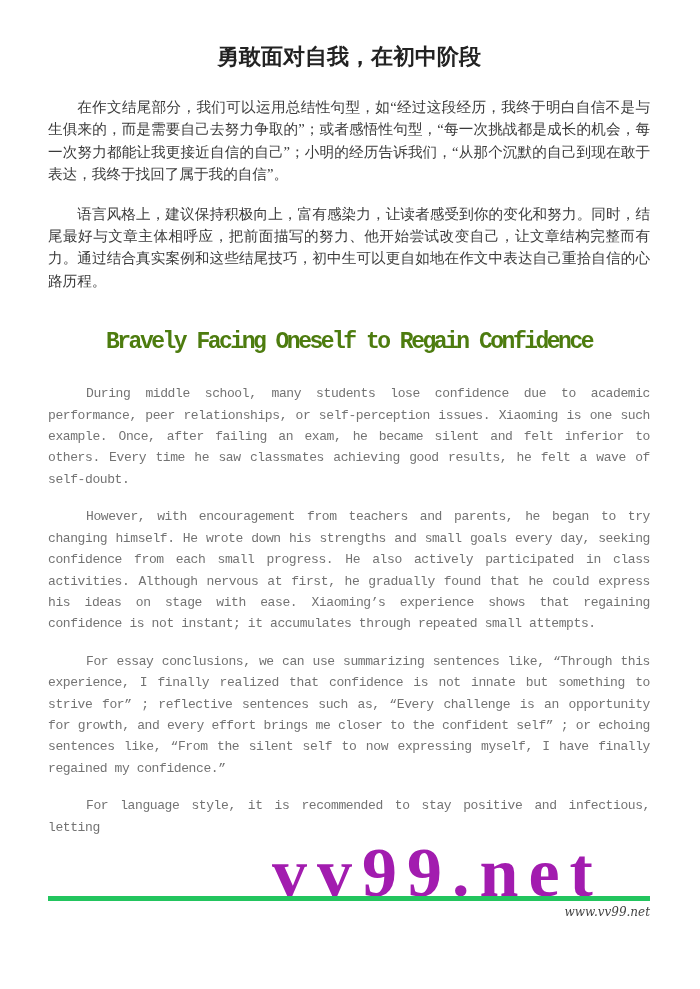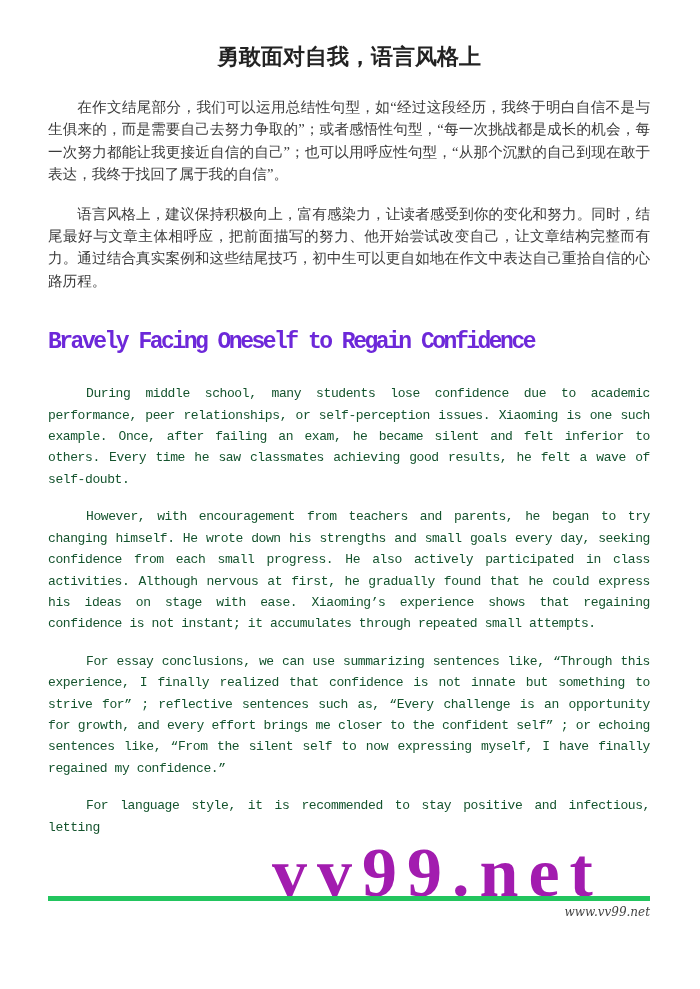--- a/index.html
+++ b/index.html
@@ -41,37 +41,37 @@
   p.cn {
     margin: 0 0 17px 0;
     font-size: 14.6px;
     line-height: 22.4px;
     text-align: justify;
     text-indent: 2em;
     color: #3a3a3a;
   }
   .en-title {
     margin: 36px 0 27px 0;
-    text-align: left;
+    text-align: center;
     font-family: "Liberation Mono", "DejaVu Sans Mono", monospace;
     font-size: 23px;
     letter-spacing: -2.5px;
     font-weight: bold;
-    color: #6d28d9;
+    color: #4d7c0f;
     line-height: 28px;
   }
   p.en {
     margin: 0 0 16px 0;
     font-family: "Liberation Mono", "DejaVu Sans Mono", monospace;
     font-size: 13px;
     line-height: 21.4px;
     letter-spacing: -0.4px;
     text-align: justify;
     text-indent: 38px;
-    color: #14532d;
+    color: #737373;
   }
   .footer {
     position: absolute;
     left: 48px;
     top: 896px;
     width: 602px;
     border-top: 5px solid #22c55e;
     z-index: 1;
   }
   .footer-site {
@@ -85,23 +85,23 @@
 </style>
 </head>
 <body>
 
 <div class="page">
 
   <div class="watermark">vv99.net</div>
 
   <div class="content">
 
-    <h1 class="cn-title">勇敢面对自我，语言风格上</h1>
+    <h1 class="cn-title">勇敢面对自我，在初中阶段</h1>
 
-    <p class="cn">在作文结尾部分，我们可以运用总结性句型，如“经过这段经历，我终于明白自信不是与生俱来的，而是需要自己去努力争取的”；或者感悟性句型，“每一次挑战都是成长的机会，每一次努力都能让我更接近自信的自己”；也可以用呼应性句型，“从那个沉默的自己到现在敢于表达，我终于找回了属于我的自信”。</p>
+    <p class="cn">在作文结尾部分，我们可以运用总结性句型，如“经过这段经历，我终于明白自信不是与生俱来的，而是需要自己去努力争取的”；或者感悟性句型，“每一次挑战都是成长的机会，每一次努力都能让我更接近自信的自己”；小明的经历告诉我们，“从那个沉默的自己到现在敢于表达，我终于找回了属于我的自信”。</p>
     <p class="cn">语言风格上，建议保持积极向上，富有感染力，让读者感受到你的变化和努力。同时，结尾最好与文章主体相呼应，把前面描写的努力、他开始尝试改变自己，让文章结构完整而有力。通过结合真实案例和这些结尾技巧，初中生可以更自如地在作文中表达自己重拾自信的心路历程。</p>
 
     <h2 class="en-title">Bravely Facing Oneself to Regain Confidence</h2>
 
     <p class="en">During middle school, many students lose confidence due to academic performance, peer relationships, or self-perception issues. Xiaoming is one such example. Once, after failing an exam, he became silent and felt inferior to others. Every time he saw classmates achieving good results, he felt a wave of self-doubt.</p>
     <p class="en">However, with encouragement from teachers and parents, he began to try changing himself. He wrote down his strengths and small goals every day, seeking confidence from each small progress. He also actively participated in class activities. Although nervous at first, he gradually found that he could express his ideas on stage with ease. Xiaoming’s experience shows that regaining confidence is not instant; it accumulates through repeated small attempts.</p>
     <p class="en">For essay conclusions, we can use summarizing sentences like, “Through this experience, I finally realized that confidence is not innate but something to strive for” ; reflective sentences such as, “Every challenge is an opportunity for growth, and every effort brings me closer to the confident self” ; or echoing sentences like, “From the silent self to now expressing myself, I have finally regained my confidence.”</p>
     <p class="en">For language style, it is recommended to stay positive and infectious, letting</p>
 
   </div>

